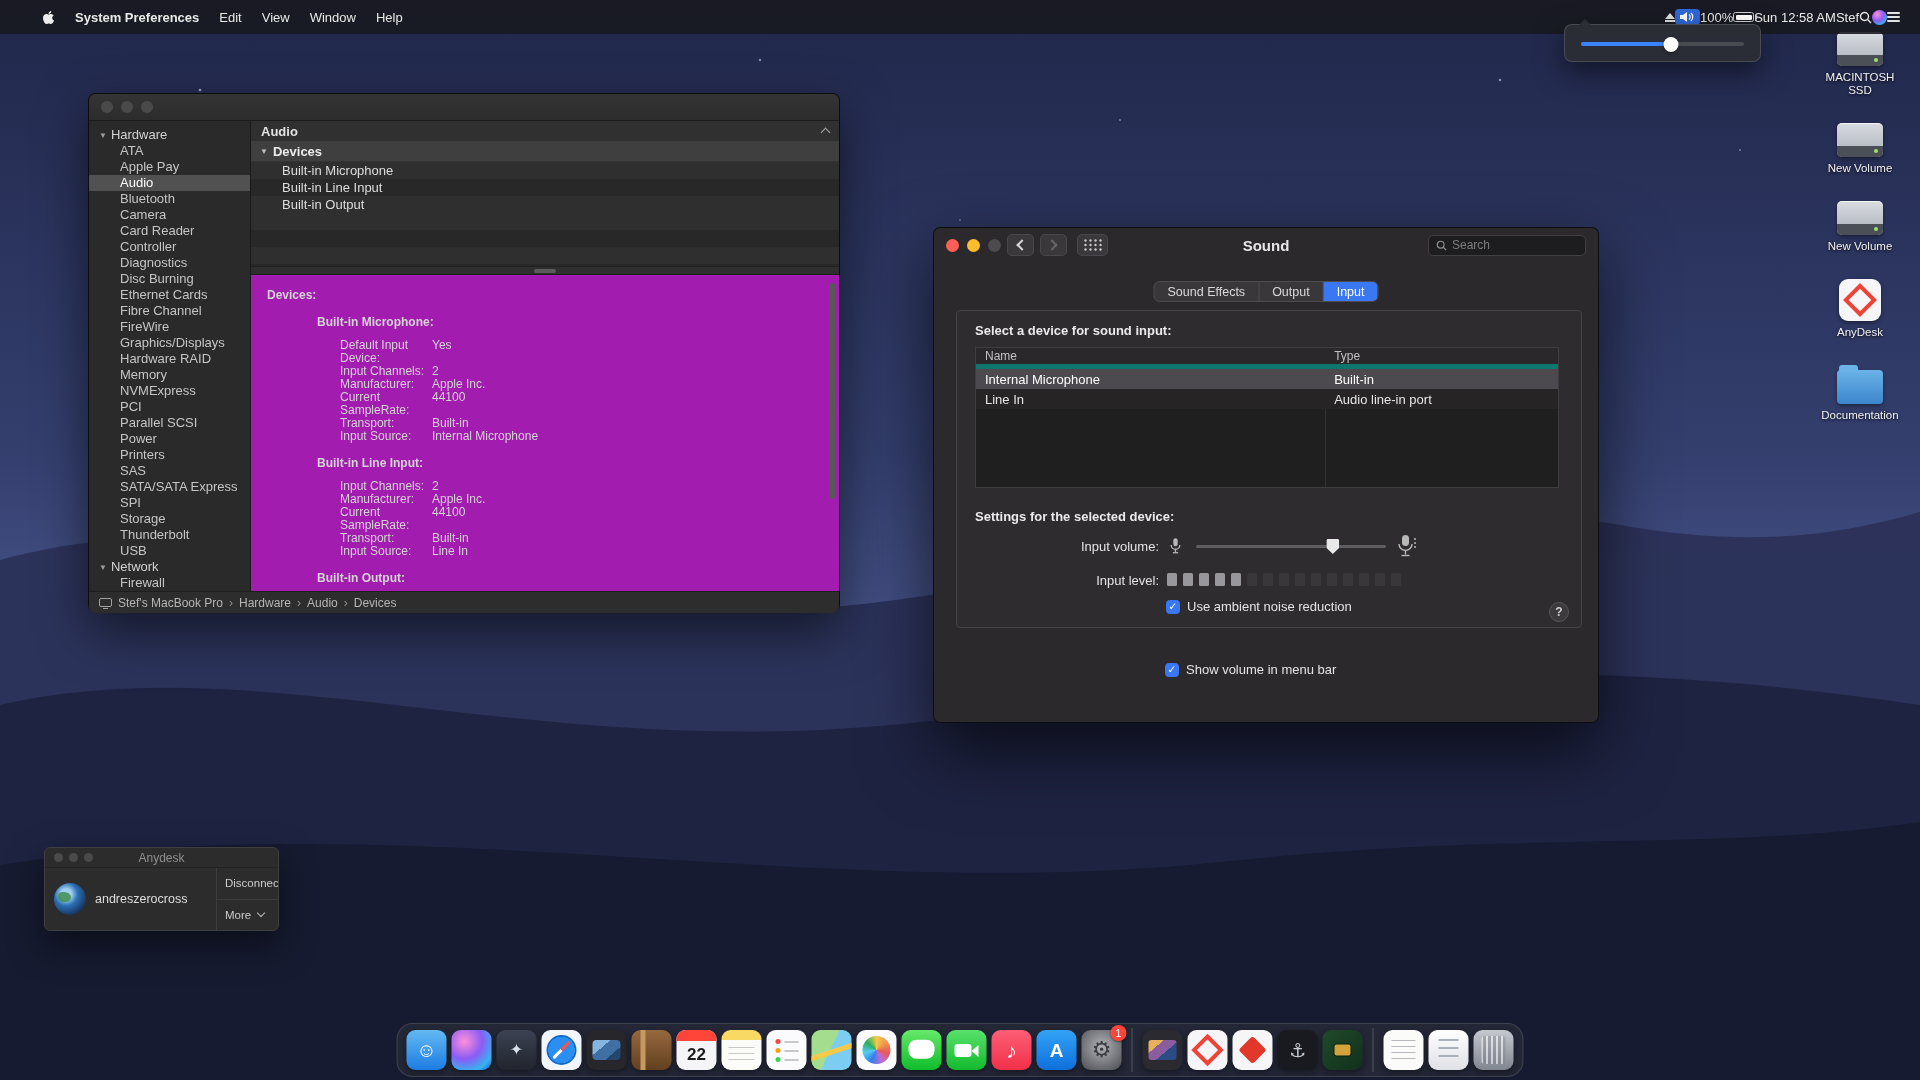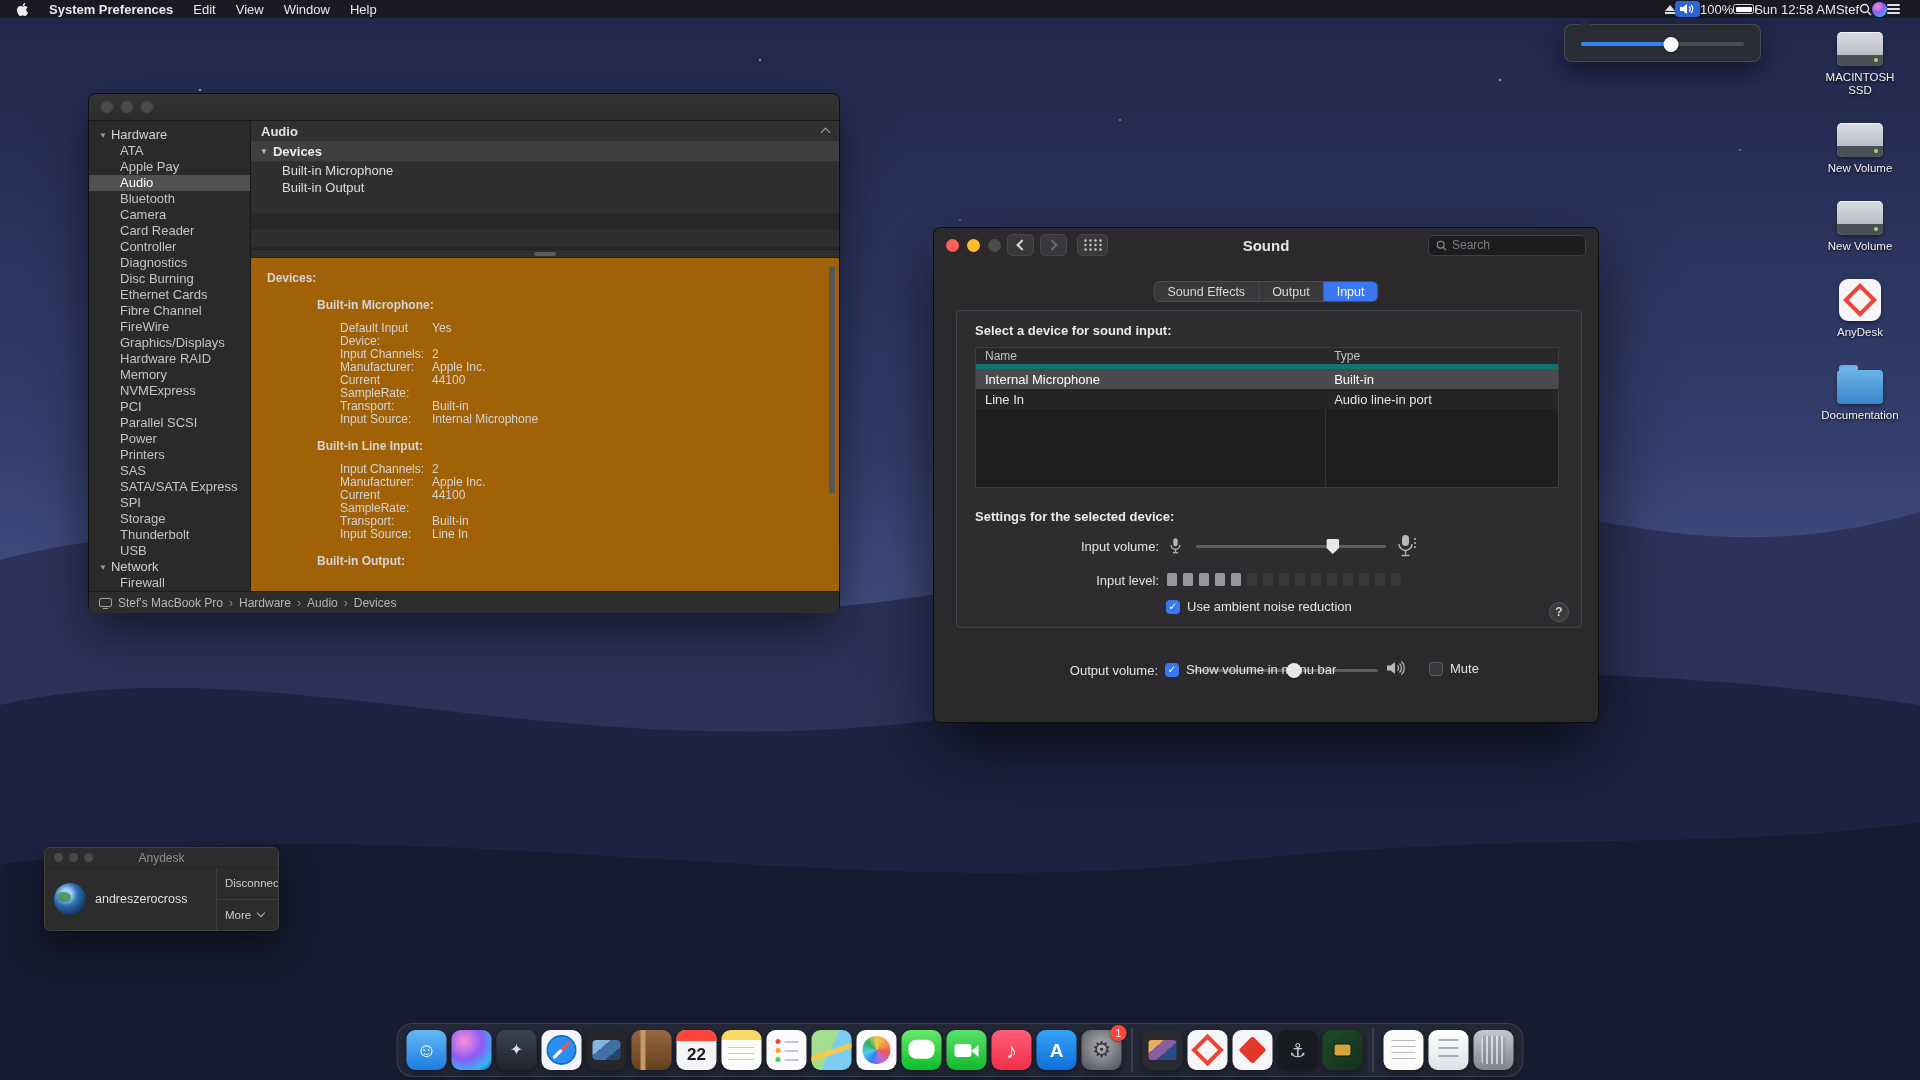--- a/index.html
+++ b/index.html
@@ -3,22 +3,22 @@
 <meta charset="utf-8">
 <style>
   * { margin:0; padding:0; box-sizing:border-box; }
   html,body { width:1920px; height:1080px; overflow:hidden; }
   body { font-family:"Liberation Sans","DejaVu Sans",sans-serif; background:#1c2140; color:#ddd; position:relative; }
 
   
   .wallpaper { position:absolute; inset:0; z-index:0; }
 
   
-  .menubar { position:absolute; top:0; left:0; right:0; height:18px; background:rgba(24,26,32,.9);
-    display:flex; align-items:center; justify-content:space-between; z-index:50; font-size:13px; color:#e9e9e7; }
+  .menubar { position:absolute; top:0; left:0; right:0; height:34px; background:rgba(24,26,32,.9);
+    display:flex; align-items:center; justify-content:space-between; z-index:50; font-size:13px; color:#e9e9e7;padding-left:26px; }
   .mb-left { display:flex; align-items:center; gap:20px; padding-left:16px; }
   .mb-right { display:flex; align-items:center; padding-right:20px; }
   .mb-item { cursor:default; white-space:nowrap; }
   .mb-item.bold { font-weight:bold; }
   .mb-apple svg { display:block; }
   .mb-icon { display:inline-flex; align-items:center; justify-content:center; }
   .vol-active { background:#2f68d8; border-radius:4px; padding:2px 5px; }
   .ej { display:inline-flex; flex-direction:column; align-items:center; gap:1px; }
   .ej-t { width:0; height:0; border-left:5px solid transparent; border-right:5px solid transparent; border-bottom:6px solid #e3e3e3; }
   .ej-b { width:10px; height:2px; background:#e3e3e3; }
@@ -58,21 +58,21 @@
   .si-main { flex:1; display:flex; flex-direction:column; background:#242424; min-width:0; }
   .si-header { height:21px; background:#303030; border-bottom:1px solid #3e3e3e; display:flex; align-items:center; padding:0 10px; font-size:13px; font-weight:bold; color:#e3e3e3; }
   .chup { width:7px; height:7px; border-left:1.5px solid #a8a8a8; border-top:1.5px solid #a8a8a8; transform:rotate(45deg); margin-left:auto; margin-top:3px; }
   .si-devrow { height:20px; background:#3f3f3f; border-bottom:1px solid #343434; display:flex; align-items:center; padding-left:9px; font-size:13px; font-weight:bold; color:#eaeaea; }
   .si-devrow .tri { font-size:8px; color:#bdbdbd; margin-right:5px; }
   .si-trow { height:17px; line-height:17px; padding-left:31px; font-size:13px; color:#dedede; white-space:nowrap; }
   .si-trow.r0 { background:#2f2f2f; } .si-trow.r1 { background:#282828; }
   .si-stripes { height:53px; background:repeating-linear-gradient(180deg,#2f2f2f 0 17px,#282828 17px 34px); }
   .si-split { height:9px; background:#2e2e2e; border-top:1px solid #202020; border-bottom:1px solid #202020; display:flex; align-items:center; justify-content:center; }
   .si-split .dot { width:22px; height:4px; border-radius:2px; background:#5b5b5b; }
-  .si-details { flex:1; background:#a16207; padding:14px 14px 0 16px; font-size:12px; color:#d4d4d4; position:relative; overflow:hidden; line-height:13px; }
+  .si-details { flex:1; background:#a21caf; padding:14px 14px 0 16px; font-size:12px; color:#d4d4d4; position:relative; overflow:hidden; line-height:13px; }
   .d-h1 { font-weight:bold; margin-bottom:14px; }
   .d-sec { margin-left:50px; margin-bottom:14px; }
   .d-h2 { font-weight:bold; margin-bottom:10px; }
   .d-row { display:flex; margin-left:23px; margin-bottom:0; line-height:13px; }
   .d-l { width:92px; flex:0 0 92px; }
   .si-scroll { position:absolute; top:8px; bottom:8px; right:3px; width:7px; }
   .si-scroll .thumb { position:absolute; top:0; width:6px; height:72%; border-radius:3px; background:#575757; }
   .si-status { height:22px; background:#2d2d2d; border-top:1px solid #1d1d1d; border-radius:0 0 7px 7px;
     display:flex; align-items:center; gap:6px; padding-left:10px; font-size:12px; color:#b6b6b6; }
   .comp { width:13px; height:9px; border:1px solid #a2a2a2; border-radius:2px; position:relative; display:inline-block; }
@@ -351,20 +351,21 @@
     <div class="si-main">
       <div class="si-header">
         <span>Audio</span>
         <span class="chup"></span>
       </div>
       <div class="si-devrow">
         <span class="tri">▼</span>
         <span>Devices</span>
       </div>
       <div class="si-trow r0">Built-in Microphone</div>
+      <div class="si-trow r1">Built-in Line Input</div>
       <div class="si-trow r0">Built-in Output</div>
       <div class="si-stripes"></div>
       <div class="si-split">
           <span class="dot"></span>
         </div>
       <div class="si-details">
         <div class="d-h1">Devices:</div>
         <div class="d-sec">
           <div class="d-h2">Built-in Microphone:</div>
           <div class="d-row">
@@ -551,40 +552,20 @@
     </div>
 
     <div class="row-flex" style="top:288px; left:209px;">
       <span class="cb on"></span>
       <span class="cbl">Use ambient noise reduction</span>
     </div>
 
     <div class="help-btn">?</div>
   </div>
 
-  <div style="position:absolute; top:429px; left:22px; right:22px; height:26px;">
-    <span class="ctl-label" style="top:6px;">Output volume:</span>
-    <svg class="spk-ic" style="left:208px; top:5px;" width="14" height="14" viewBox="0 0 14 12">
-      <polygon points="1,4 4,4 8,1 8,11 4,8 1,8" fill="#b8b8b8"></polygon>
-    </svg>
-    <div class="slider" style="left:235px; width:187px; top:5px;">
-      <div class="s-track"></div>
-      <div class="s-knob round" style="left: 55%;"></div>
-    </div>
-    <svg class="spk-ic" style="left:430px; top:2px;" width="22" height="18" viewBox="0 0 22 16">
-      <polygon points="1,5.5 4.5,5.5 9,2 9,14 4.5,10.5 1,10.5" fill="#b8b8b8"></polygon>
-      <path d="M11.5 5.5a3.5 3.5 0 0 1 0 5" stroke="#b8b8b8" stroke-width="1.3" fill="none"></path>
-      <path d="M13.5 3.5a6.2 6.2 0 0 1 0 9" stroke="#b8b8b8" stroke-width="1.3" fill="none"></path>
-      <path d="M15.5 1.5a9 9 0 0 1 0 13" stroke="#b8b8b8" stroke-width="1.3" fill="none"></path>
-    </svg>
-    <div class="row-flex" style="top:4px; left:473px;">
-      <span class="cb"></span>
-      <span class="cbl">Mute</span>
-    </div>
-  </div>
 
   <div class="row-flex" style="top:434px; left:231px;">
     <span class="cb on"></span>
     <span class="cbl">Show volume in menu bar</span>
   </div>
 </div>
 
 <div class="win anydesk">
   <div class="ad-title">
     <span class="tl"></span>

